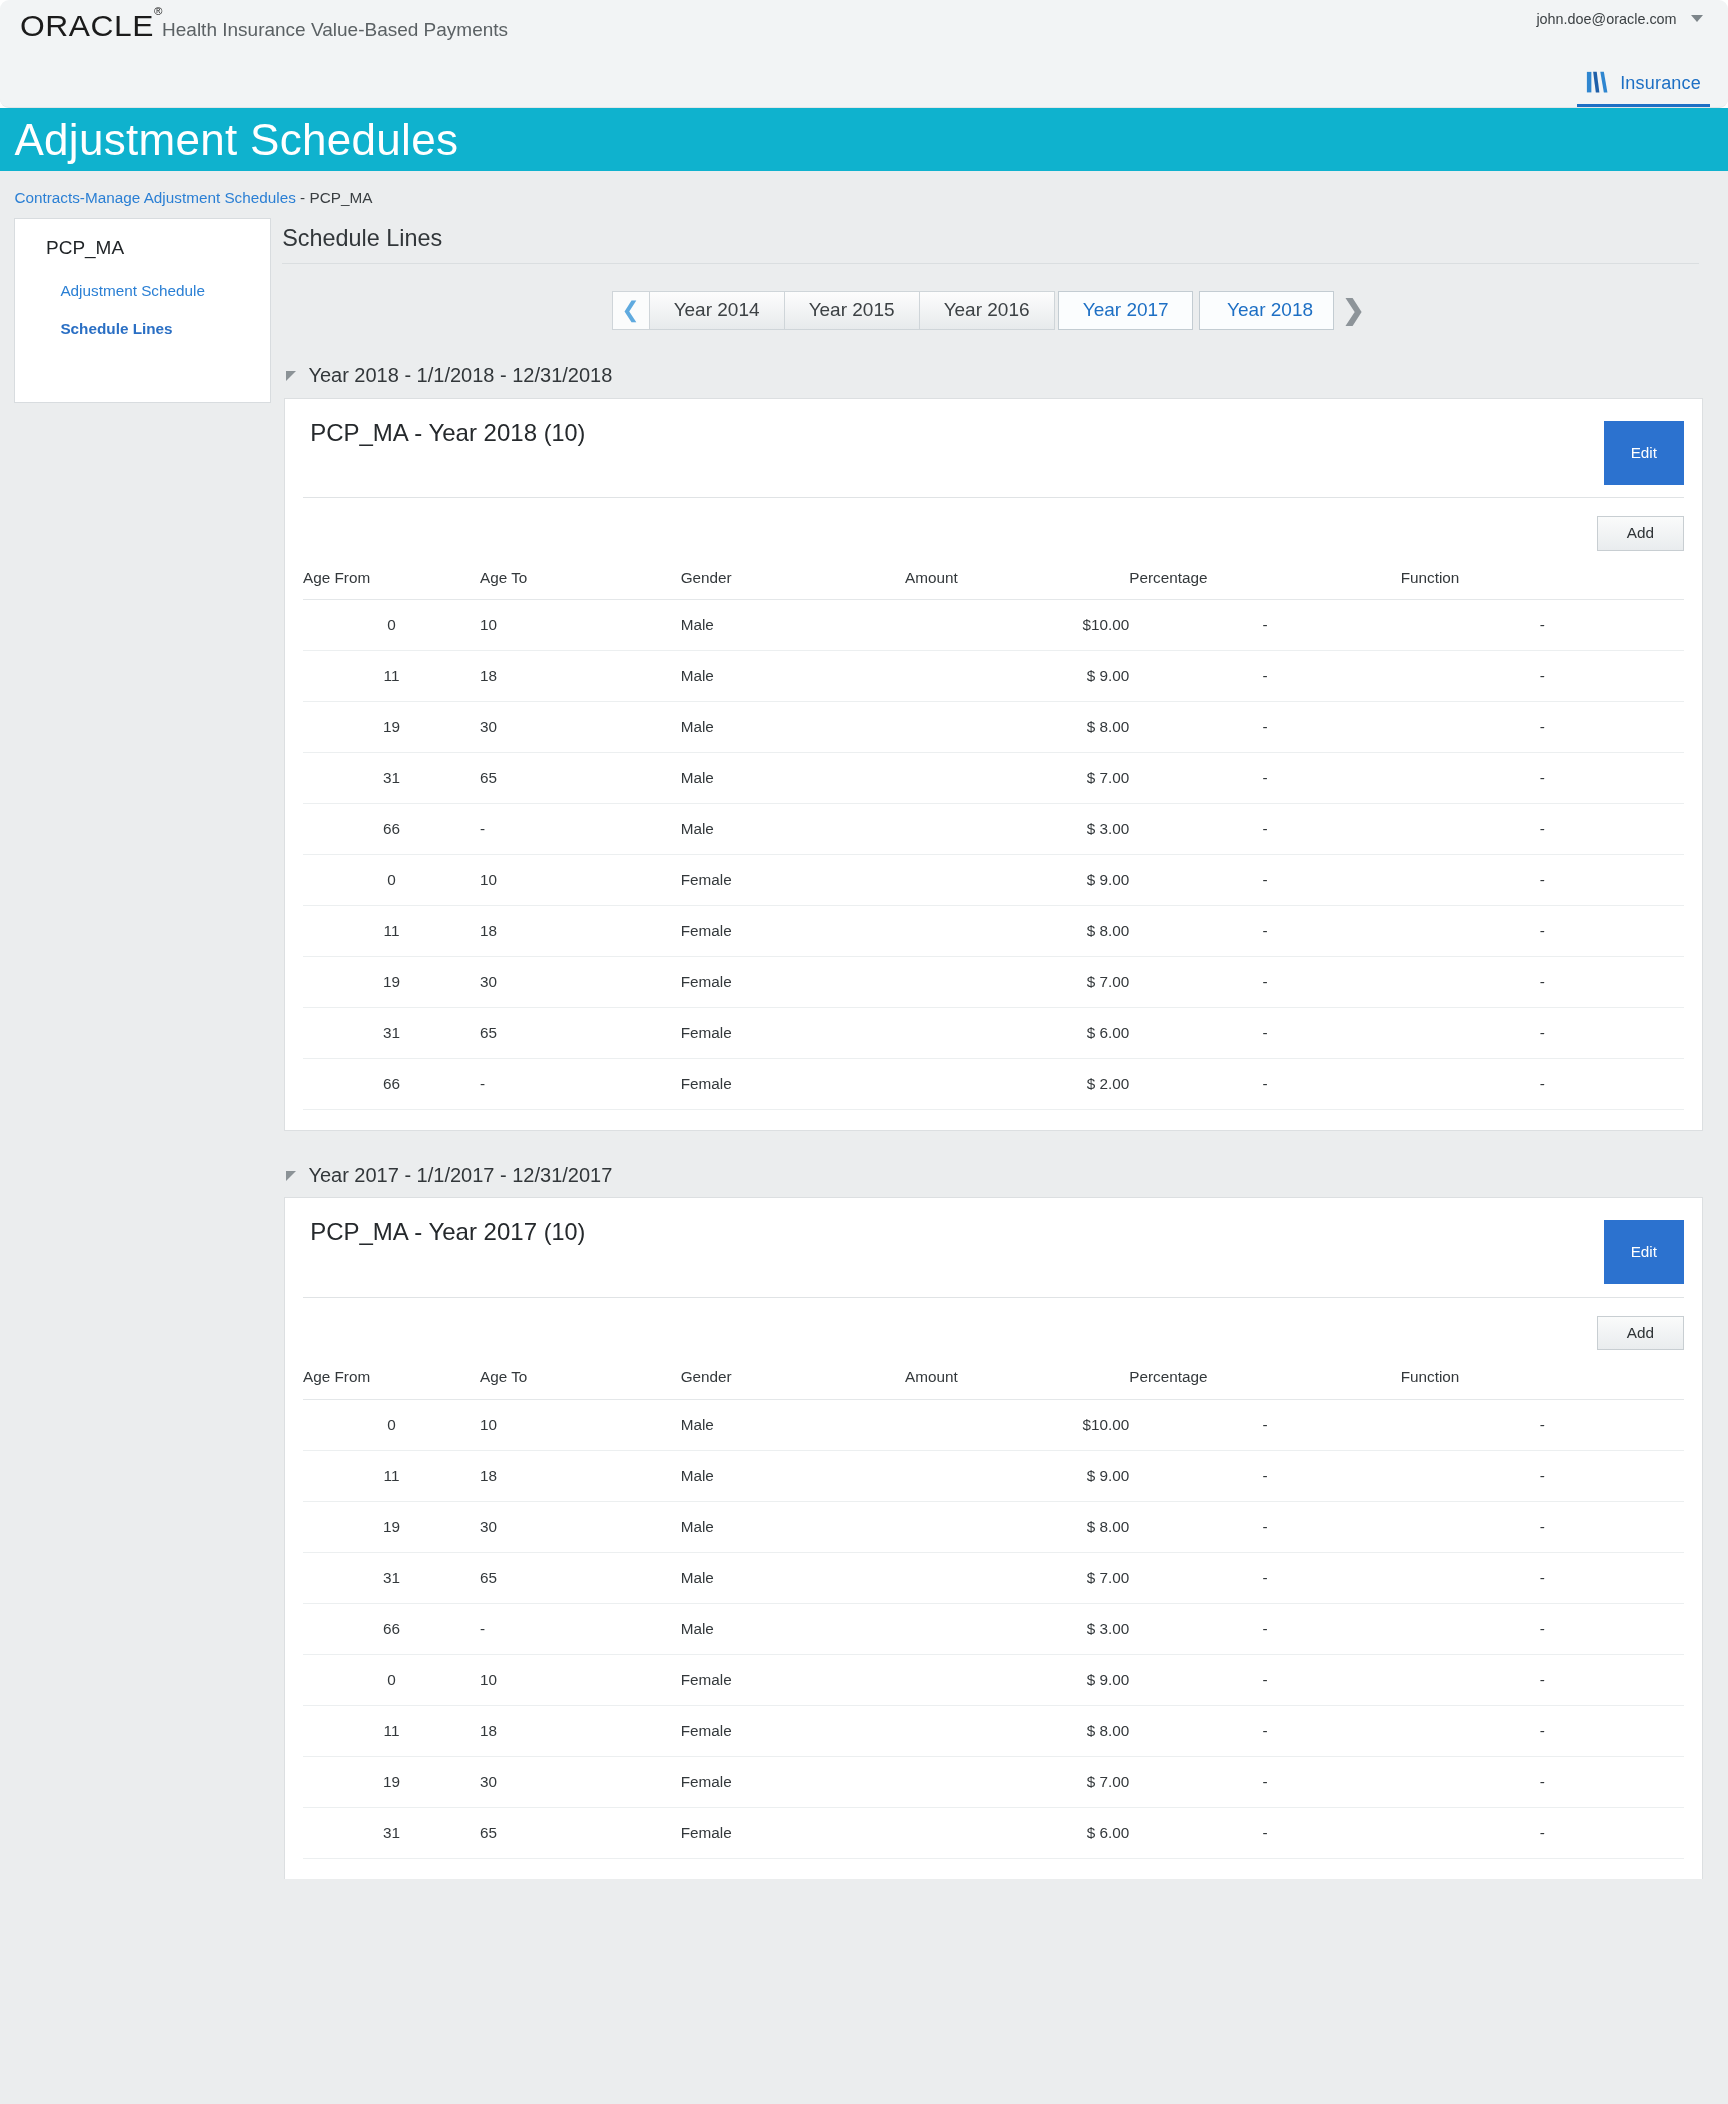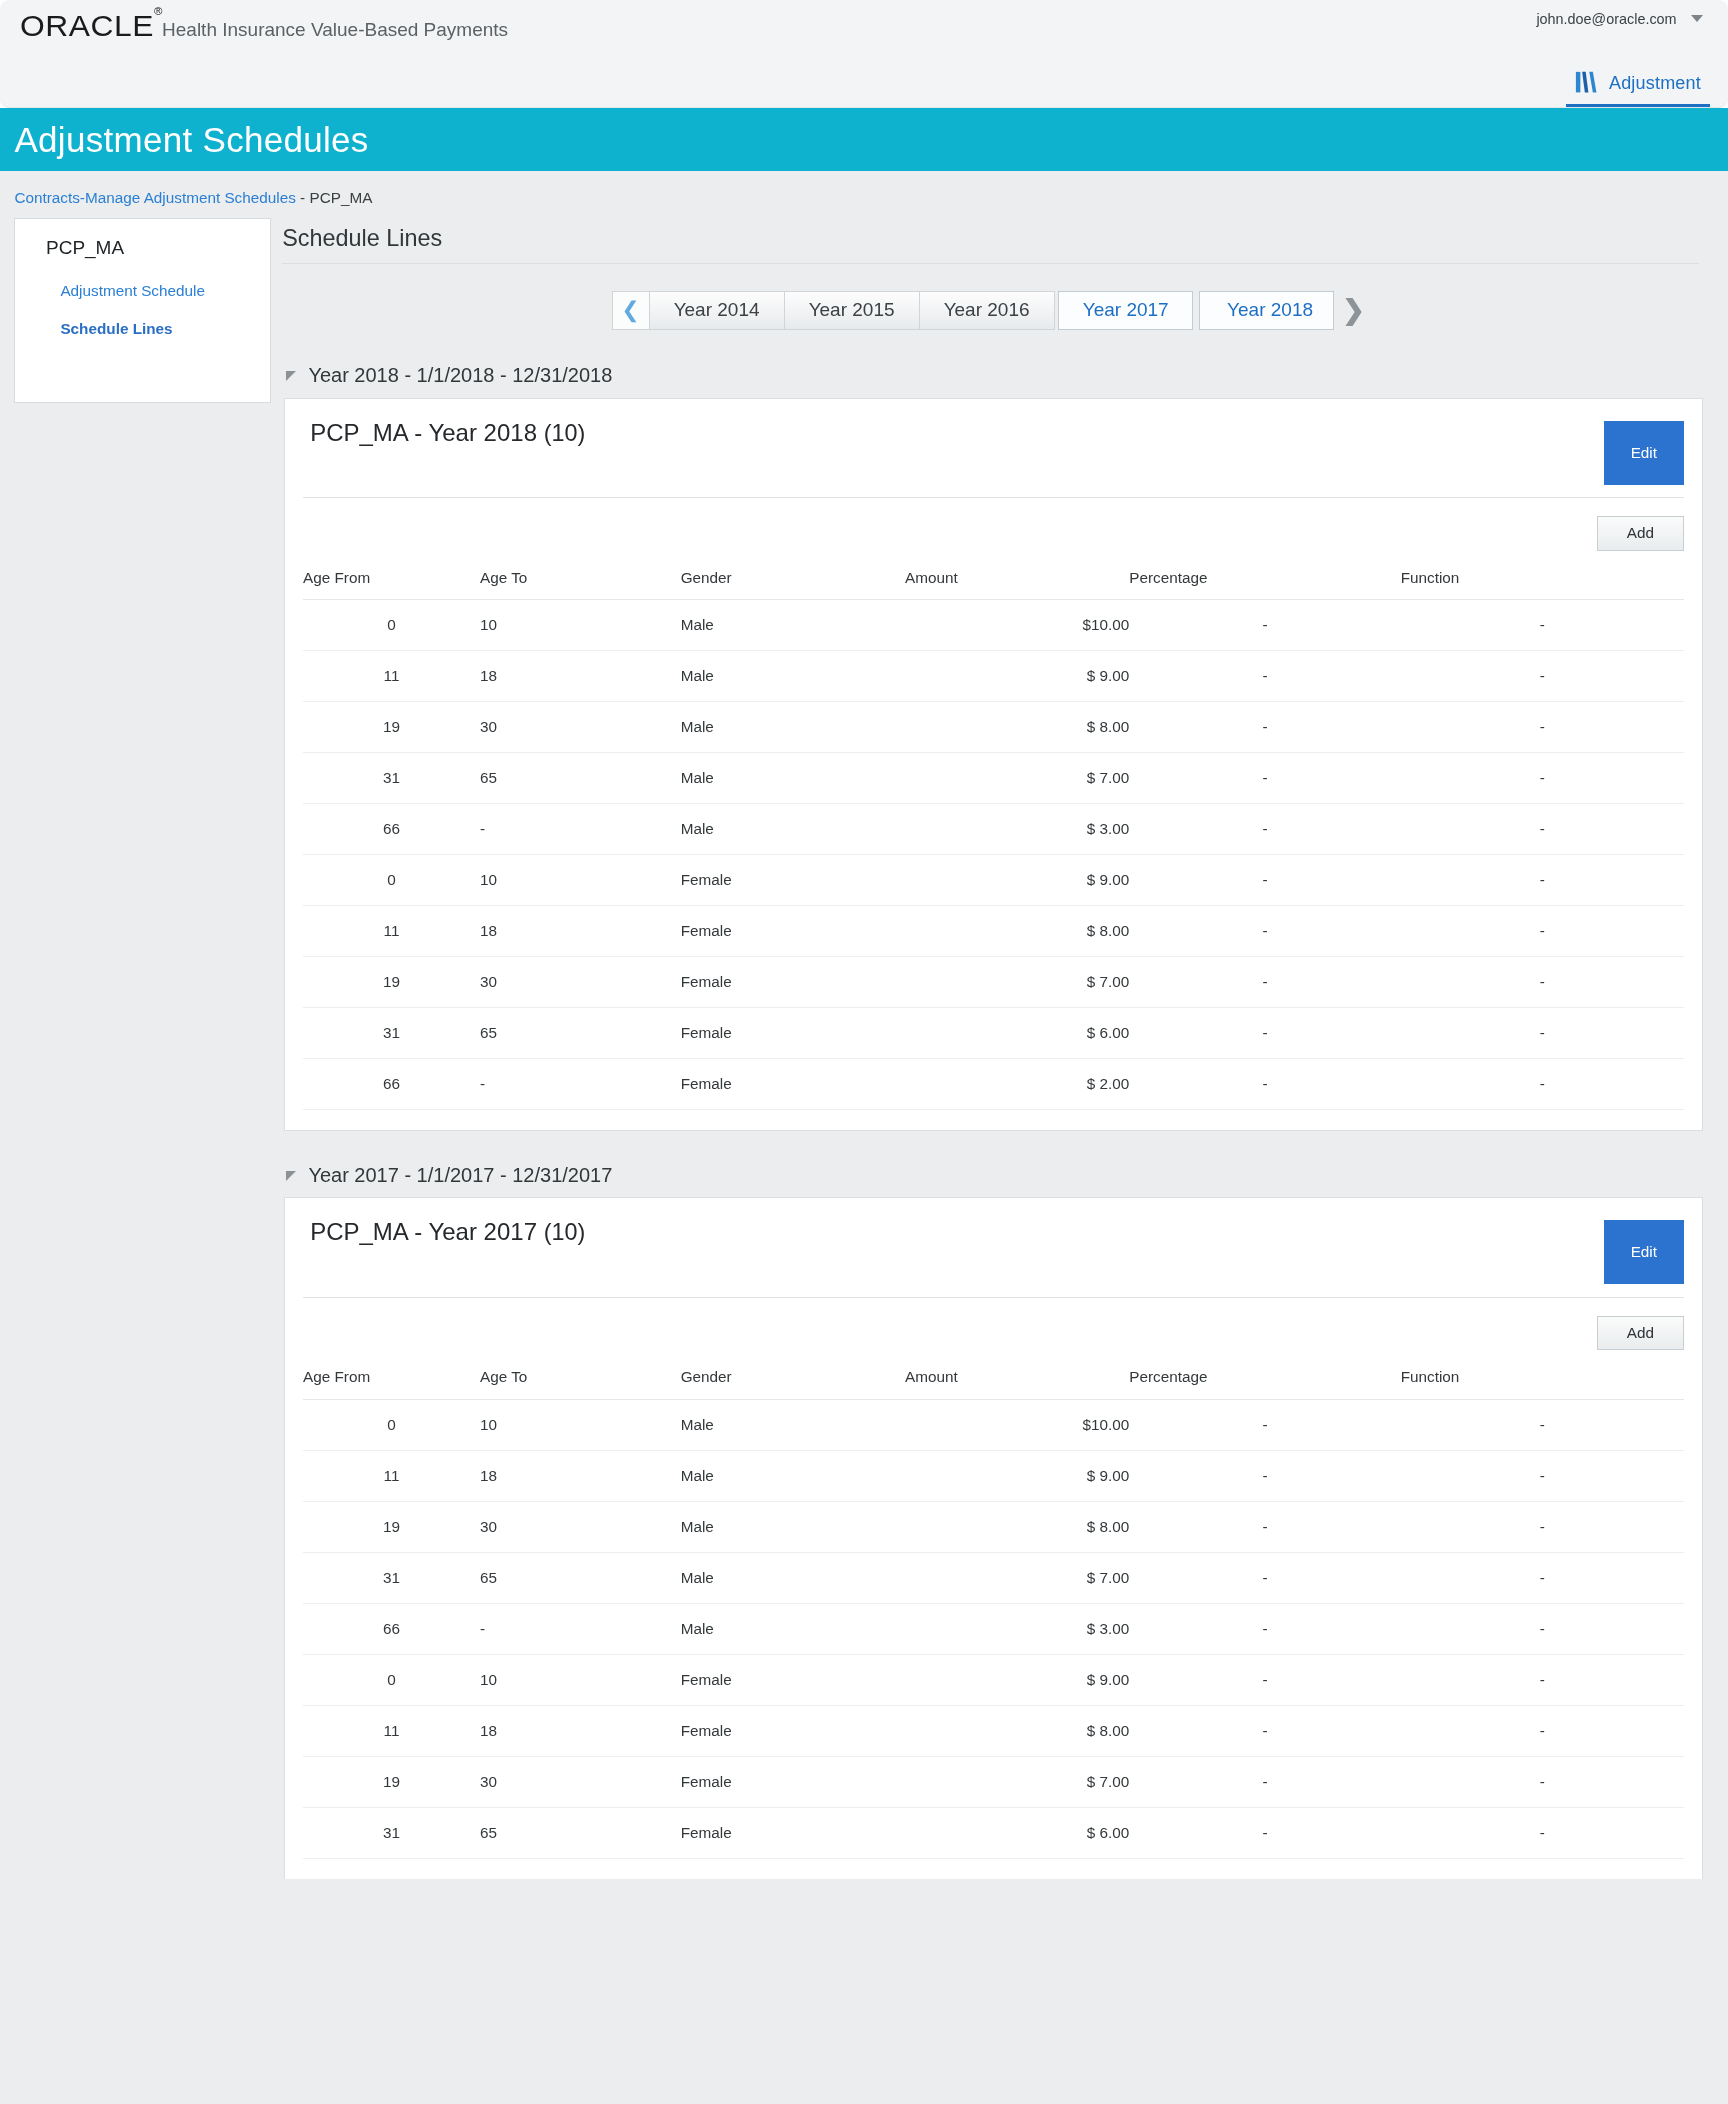--- a/index.html
+++ b/index.html
@@ -80,21 +80,21 @@
   .books-icon { display: block; }
 
   
   .titleband {
     height: 63px;
     background: #0fb2ce;
     display: flex; align-items: center;
     padding-left: 14.4px;
   }
   .page-title {
-    font-size: 35px;
+    font-size: 44px;
     color: #ffffff;
     font-weight: 400;
     letter-spacing: 0.3px;
   }
 
   
   .content {
     background: #ebedee;
     padding-bottom: 0;
     min-height: 1933px;
@@ -320,21 +320,21 @@
 
   <div class="apptabs">
     <div class="apptab">
       <span class="books-icon">
         <svg width="25" height="23.4" viewBox="0 0 28 26" xmlns="http://www.w3.org/2000/svg">
           <rect x="1" y="2" width="5" height="23" fill="#2f86d0"></rect>
           <polygon points="8,2 12,2 15,25 11,25" fill="#1f5fa8"></polygon>
           <polygon points="16,2 20,2 24,25 20,25" fill="#2f86d0"></polygon>
         </svg>
       </span>
-      <span class="apptab-label">Adjustment</span>
+      <span class="apptab-label">Insurance</span>
     </div>
   </div>
 </div>
 
 <div class="titleband">
   <span class="page-title">Adjustment Schedules</span>
 </div>
 
 <div class="content">
 

